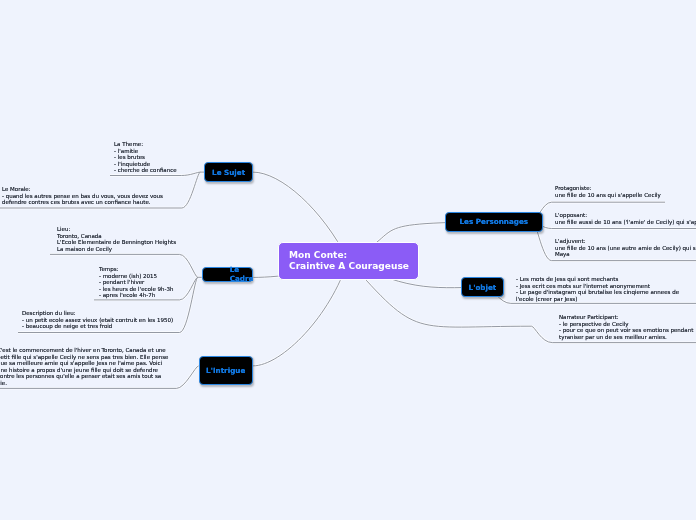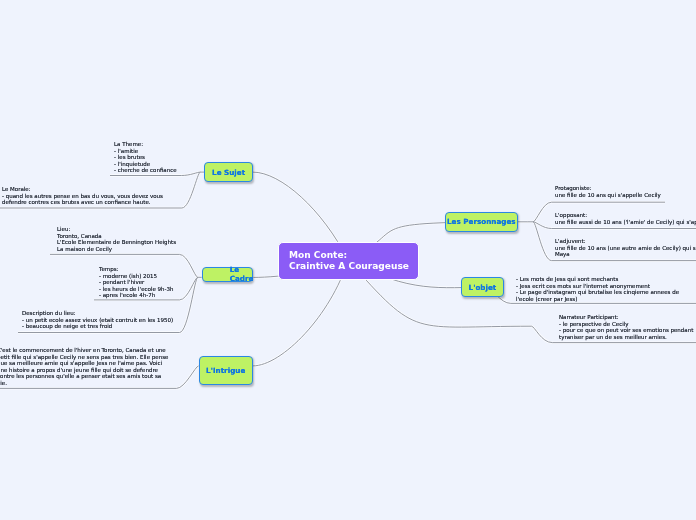--- a/index.html
+++ b/index.html
@@ -4,21 +4,21 @@
 <style>
   html,body{margin:0;padding:0;}
   body{width:696px;height:520px;overflow:hidden;background:#eff3fd;-webkit-font-smoothing:antialiased;
        font-family:"DejaVu Sans",sans-serif;}
   #canvas{position:relative;width:696px;height:520px;}
   svg.links{position:absolute;left:0;top:0;width:696px;height:520px;}
   .node{position:absolute;box-sizing:border-box;}
   .central{background:#8b5cf6;color:#fff;border:1.5px solid #fff;border-radius:5px;
            font-weight:bold;font-size:9.05px;line-height:11.2px;
            transform:translateZ(0);padding:7px 8px 5px 10px;white-space:nowrap;}
-  .branch{background:#bef264;color:#1177e0;border:1.8px solid #2b87e3;border-radius:4px;
+  .branch{background:#000000;color:#1177e0;border:1.8px solid #2b87e3;border-radius:4px;
           font-weight:bold;font-size:7.2px;display:flex;align-items:center;justify-content:center;
           box-shadow:1px 1.5px 2px rgba(0,0,0,.25);transform:translateZ(0);text-shadow:0 0 0.3px currentColor;}
   .leaf{position:absolute;color:#2f3540;will-change:transform;transform:translateZ(0);text-shadow:0 0 0.35px currentColor;font-size:5.5px;line-height:6.55px;white-space:pre;}
 </style>
 </head>
 <body>
 
 <div id="canvas">
   <svg class="links" viewBox="0 0 696 520">
     <g id="links-halo" fill="none" stroke="#ffffff" stroke-width="2.4" stroke-opacity="0.75">
@@ -75,21 +75,21 @@
   </svg>
 
   <div class="node central" style="left:278px;top:241.5px;width:140.6px;height:38.7px;">
     <div>Mon Conte:</div>
     <div>Craintive A Courageuse</div>
   </div>
 
   <div class="node branch" style="left:204.4px;top:162px;width:48.4px;height:20.2px;">Le Sujet</div>
   <div class="node branch" style="left:201.7px;top:266.6px;width:51.7px;height:15px;padding-left:28px;">Le Cadre</div>
   <div class="node branch" style="left:198.6px;top:356px;width:54.2px;height:29px;">L'Intrigue</div>
-  <div class="node branch" style="left:444.8px;top:212.1px;width:73px;height:19.8px;">Les Personnages</div>
+  <div class="node branch" style="left:444.8px;top:212.1px;width:98px;height:19.8px;">Les Personnages</div>
   <div class="node branch" style="left:444.6px;top:277px;width:43.7px;height:20.4px;margin-left:16px;">L'objet</div>
 
   <div class="leaf" style="left:114px;top:140.5px;">La Theme:
 - l'amitie
 - les brutes
 - l'inquietude
 - cherche de confiance</div>
   <div class="leaf" style="left:2.1px;top:186.1px;">Le Morale:
 - quand les autres pense en bas du vous, vous devez vous
 defendre contres ces brutes avec un confiance haute.</div>

